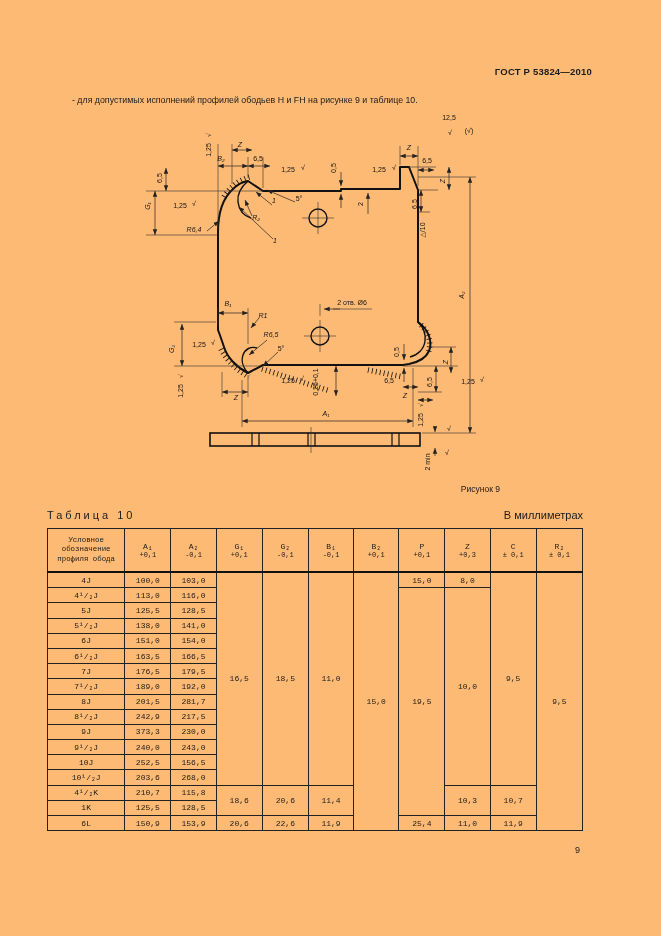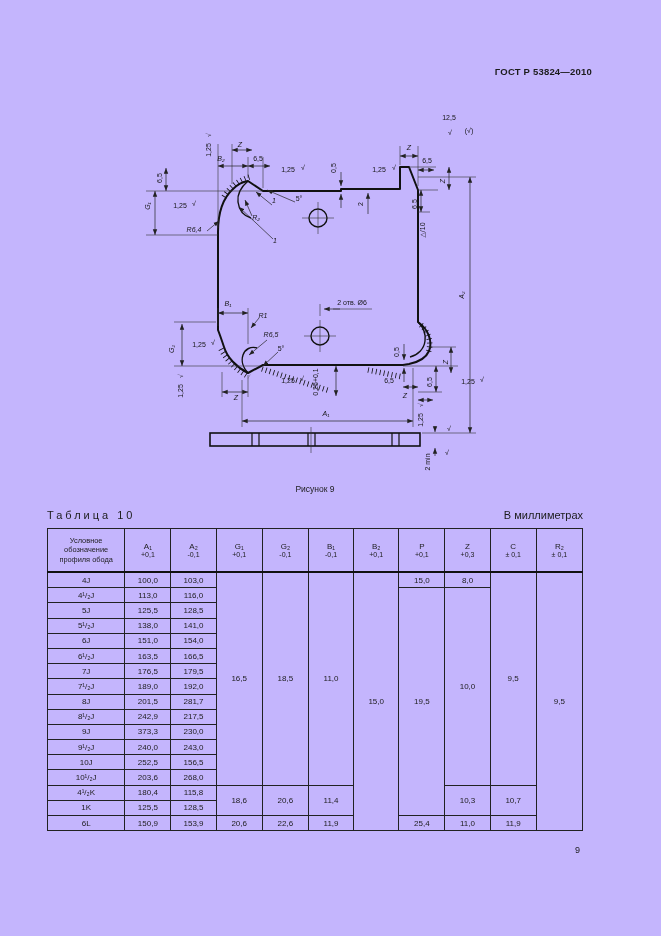--- a/index.html
+++ b/index.html
@@ -1,51 +1,52 @@
 <!DOCTYPE html>
 <html><head>
 <meta charset="utf-8">
 <style>
   html,body{margin:0;padding:0;background:#888;}
-  .page{position:relative;width:661px;height:936px;background:#c4b5fd;margin:0 auto;
+  .page{position:relative;width:661px;height:936px;background:#fdba74;margin:0 auto;
         font-family:"Liberation Sans",sans-serif;color:#1c1c1c;overflow:hidden;}
   .gost{position:absolute;top:66px;right:69px;font-size:9.5px;font-weight:bold;letter-spacing:.2px;}
   .intro{position:absolute;top:95px;left:72px;width:470px;font-size:8.8px;}
   .fig{position:absolute;left:128px;top:98px;}
   .fig text{font-family:"Liberation Sans",sans-serif;font-size:7px;fill:#161616;text-anchor:middle;}
   .fig text.it{font-style:italic;}
-  .caption{position:absolute;top:484px;left:130px;width:370px;text-align:center;font-size:8.5px;}
+  .caption{position:absolute;top:484px;left:130px;width:370px;text-align:right;font-size:8.5px;}
   .tlabel{position:absolute;top:509px;left:47px;font-size:11px;letter-spacing:3px;}
   .tunits{position:absolute;top:509px;right:78px;font-size:11px;}
   table.rim{position:absolute;top:528px;left:47px;border-collapse:collapse;table-layout:fixed;
             width:536px;font-size:8px;}
   table.rim th,table.rim td{border:1px solid #222;text-align:center;vertical-align:middle;padding:0;}
   table.rim thead th{height:42px;border-bottom:2.5px solid #111;font-weight:normal;}
   table.rim td{height:14.2px;}
-  table.rim{border:1.6px solid #111;}
+  table.rim{border:1.6px solid #111;font-family:Liberation Mono, monospace;}
   .hname{font-size:7.4px;line-height:1.25;}
   .hletter{font-size:8px;display:block;}
   .htol{font-size:7px;display:block;}
   .pnum{position:absolute;top:845px;left:520px;width:60px;text-align:right;font-size:9px;}
   
   .p{fill:none;stroke:#111;stroke-width:2;stroke-linejoin:round;stroke-linecap:round;}
   .p2{fill:none;stroke:#111;stroke-width:1.4;}
   .e{stroke:#333;stroke-width:.6;fill:none;}
   .d{stroke:#222;stroke-width:.7;fill:none;marker-start:url(#ar);marker-end:url(#ar);}
   .l{stroke:#222;stroke-width:.7;fill:none;marker-end:url(#ar);}
   .h{stroke:#111;stroke-width:5.5;fill:none;stroke-dasharray:.8 3.2;}
   .strip{fill:none;stroke:#111;stroke-width:1.6;}
   .tick{stroke:#111;stroke-width:1.2;}
 </style>
 </head>
 <body>
 
 <div class="page">
 
   <div class="gost">ГОСТ Р 53824—2010</div>
+  <div class="intro">-  для допустимых исполнений профилей ободьев Н и FH на рисунке 9 и таблице 10.</div>
 
   <svg class="fig" width="420" height="400" viewBox="128 98 420 400" xmlns="http://www.w3.org/2000/svg">
     <defs>
       <marker id="ar" viewBox="0 0 10 10" refX="9" refY="5" markerWidth="9" markerHeight="9" orient="auto-start-reverse">
           <path d="M0,1.5 L9,5 L0,8.5 Z" fill="#222"></path>
         </marker>
     </defs>
 
     <path class="p" d="M248,181 L263,191 L341,191 L341,189 L400,189 L400,167 L409,167 L418,190 L418,322
              C428,329 433,341 429,351 C426,358 419,362 409,364 L403,365 L263,365 L248,373
@@ -315,21 +316,21 @@
           <td>252,5</td>
           <td>156,5</td>
         </tr>
         <tr>
           <td>10¹/₂J</td>
           <td>203,6</td>
           <td>268,0</td>
         </tr>
         <tr>
           <td>4¹/₂K</td>
-          <td>180,4</td>
+          <td>210,7</td>
           <td>115,8</td>
           <td rowspan="2">18,6</td>
           <td rowspan="2">20,6</td>
           <td rowspan="2">11,4</td>
           <td rowspan="2">10,3</td>
           <td rowspan="2">10,7</td>
         </tr>
         <tr>
           <td>1K</td>
           <td>125,5</td>

